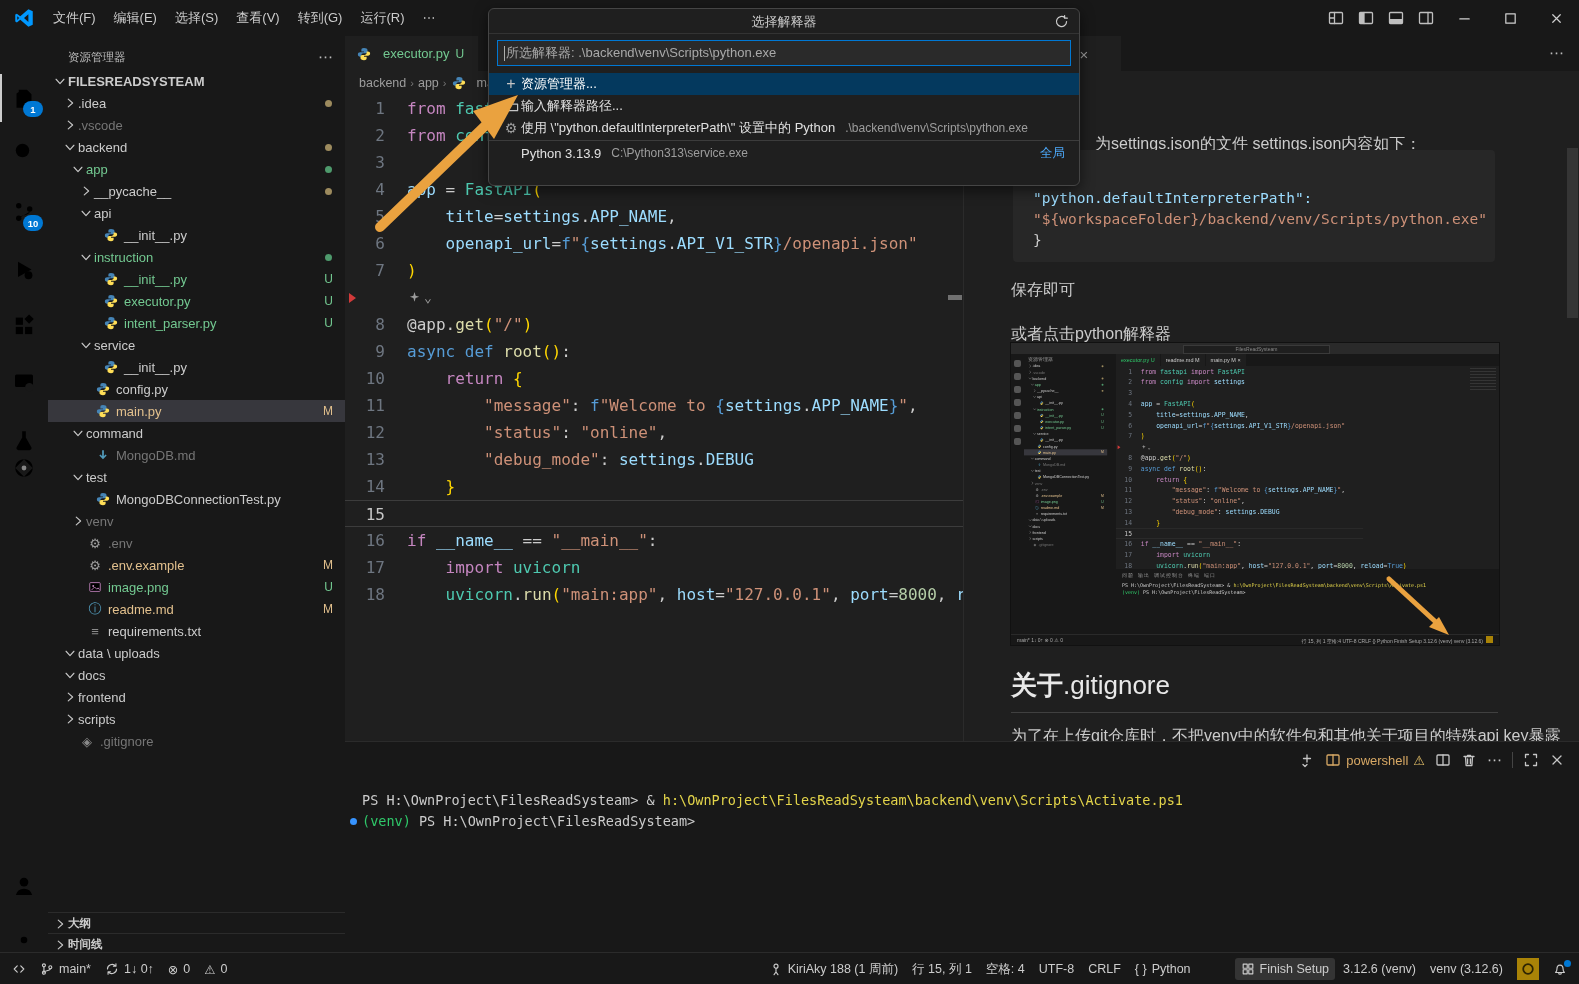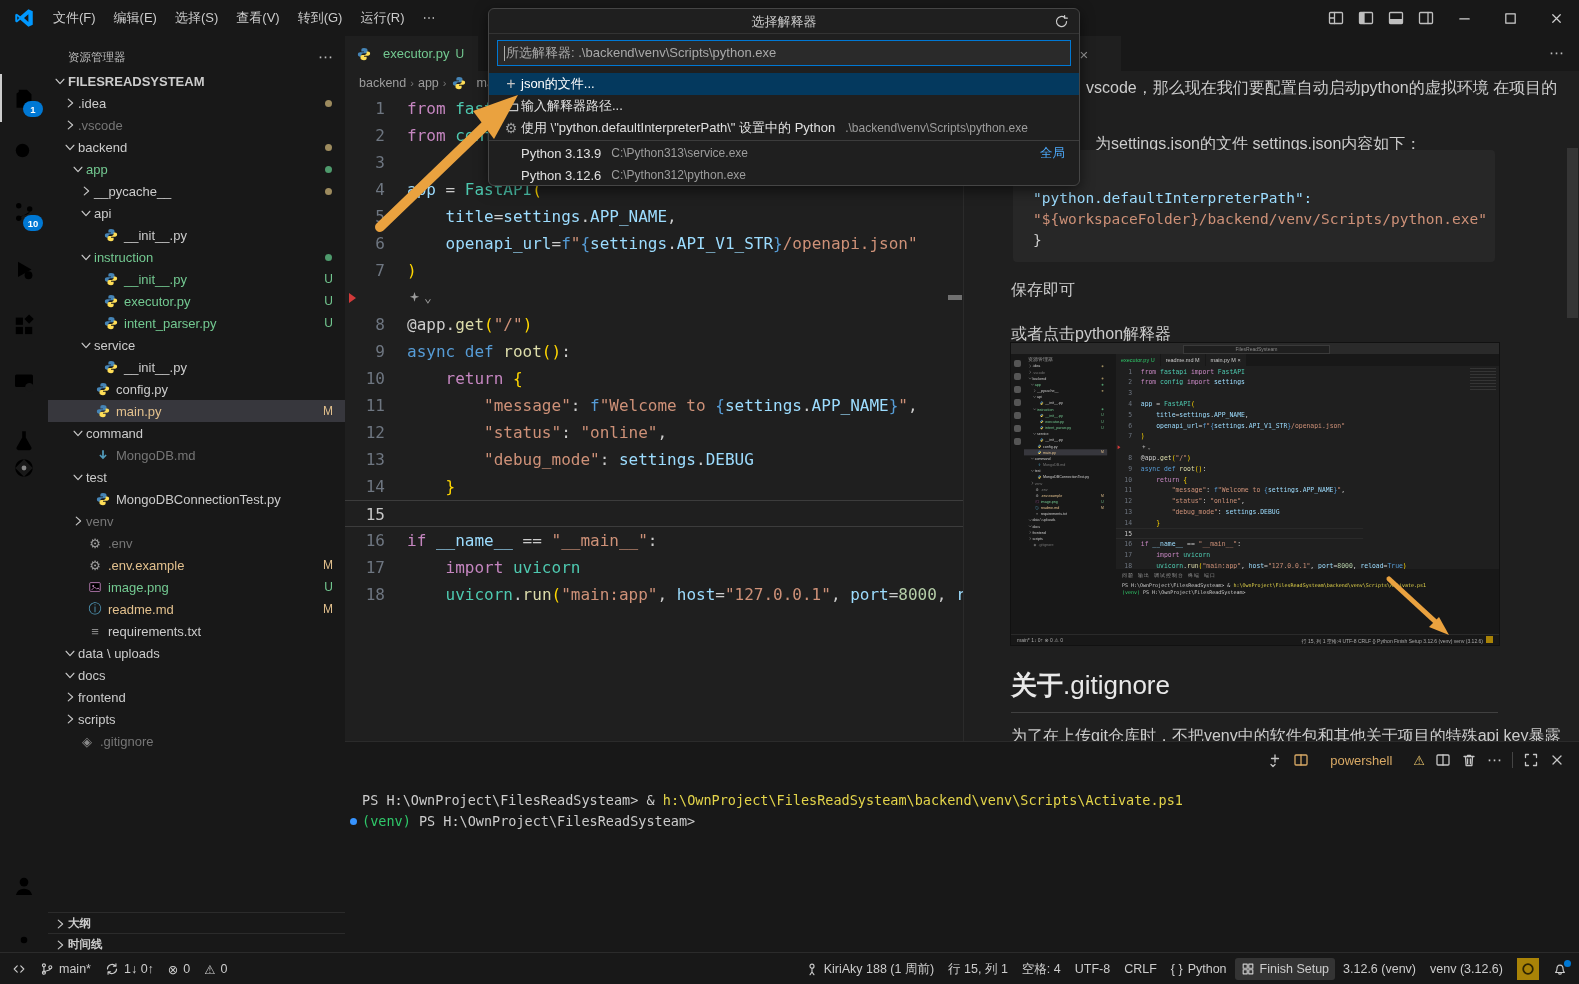--- a/index.html
+++ b/index.html
@@ -116,34 +116,34 @@
                   font-size:5px;color:#aaa;display:flex;justify-content:space-between;align-items:center;padding:0 6px;box-sizing:border-box;}
   #mini .m-gold{display:inline-block;width:7px;height:7px;background:#a98307;margin-left:3px;}
 
   
   #panel{left:345px;top:741px;width:1234px;height:211px;background:#181818;border-top:1px solid #2b2b2b;}
   #panel-tabs{position:absolute;left:20px;top:0;height:35px;display:flex;gap:8px;align-items:center;}
   .ptab{padding:0 10px;height:35px;line-height:35px;color:#9d9d9d;font-size:13px;box-sizing:border-box;}
   .ptab.active{color:#e7e7e7;border-bottom:1px solid #4daafc;}
   #panel-actions{position:absolute;right:14px;top:5px;height:26px;display:flex;align-items:center;gap:10px;color:#c5c5c5;}
   #panel-actions .ico svg{width:16px;height:16px;}
-  #term-tab-item{display:flex;align-items:center;gap:21px;color:#d8a965;font-size:13px;}
+  #term-tab-item{display:flex;align-items:center;gap:5px;color:#d8a965;font-size:13px;}
   #term-tab-item .warn{color:#e9c46a;font-size:13px;}
   .pa-div{width:1px;height:16px;background:#444;}
   #term-body{position:absolute;left:5px;top:48px;width:1200px;font-family:"DejaVu Sans Mono",monospace;font-size:13.5px;line-height:21px;}
   .tline{position:relative;padding-left:12px;white-space:pre;}
   .tdot-blue{position:absolute;left:0;top:7px;width:7px;height:7px;border-radius:50%;background:#3794ff;}
   .yel{color:#e3d44a}.grn{color:#2fc96a}
 
   
   #statusbar{left:0;top:952px;width:1579px;height:32px;background:#181818;border-top:1px solid #2b2b2b;
              display:flex;align-items:center;font-size:12.5px;color:#cccccc;}
   .sb-item{display:flex;align-items:center;gap:5px;padding:0 6px;height:22px;position:relative;}
   .sb-item .ico svg{width:14px;height:14px;}
-  .sb-item.hl{background:rgba(255,255,255,0.12);border-radius:3px;}
+  .sb-item.hl{background:rgba(255,255,255,0.12);border-radius:3px;margin-left:36px;}
   #sb-left{display:flex;align-items:center;margin-left:6px;gap:2px;}
   #sb-right{display:flex;align-items:center;margin-left:auto;margin-right:6px;gap:2px;}
   .gold-sq{width:22px;height:22px;background:#a98307;display:flex;align-items:center;justify-content:center;color:#2e2503;}
   .bell-dot{position:absolute;right:2px;top:2px;width:7px;height:7px;border-radius:50%;background:#0078d4;}
 
   
   #quickpick{left:488px;top:8px;width:592px;height:178px;background:#1f1f1f;border:1px solid #454545;border-radius:6px;
              box-shadow:0 4px 14px rgba(0,0,0,.55);z-index:50;box-sizing:border-box;}
   #qp-title{position:absolute;left:0;top:0;width:100%;height:25px;line-height:25px;text-align:center;color:#ccc;font-size:13px;
             border-bottom:1px solid #333;box-sizing:border-box;}
@@ -654,21 +654,20 @@
     <div id="ruler-gray" class="abs"></div>
   </div>
 
   <div id="group2" class="abs">
     <div id="g2-tabs">
       <div id="g2-tab">
         <span id="g2-tab-close">×</span>
       </div>
       <span id="g2-more">⋯</span>
     </div>
-    <div class="pv-par" style="left:122px;top:38px">vscode，那么现在我们要配置自动启动python的虚拟环境 在项目的</div>
     <div class="pv-par" style="left:131px;top:94px">为settings.json的文件 settings.json内容如下：</div>
     <div id="pv-codeblock">
         <div id="pv-code-lines">
           <div class="pv-code-line var" style="top: 40px;">"python.defaultInterpreterPath":</div>
           <div class="pv-code-line str" style="top: 61px;">"${workspaceFolder}/backend/venv/Scripts/python.exe"</div>
           <div class="pv-code-line pl" style="top: 82px;">}</div>
         </div>
       </div>
     <div class="pv-par" style="left:47px;top:240px">保存即可</div>
     <div class="pv-par" style="left:47px;top:284px">或者点击python解释器</div>
@@ -1157,21 +1156,21 @@
       </span>
     <div id="qp-input">
       <span class="caret"></span>
       <span>所选解释器: .\backend\venv\Scripts\python.exe</span>
     </div>
     <div id="qp-list">
         <div class="qp-row sel">
           <span class="qico ico">
             <span style="font-size:16px;line-height:1">+</span>
           </span>
-          <span>json的文件...</span>
+          <span>资源管理器...</span>
         </div>
         <div class="qp-row">
           <span class="qico ico">
             <svg viewBox="0 0 16 16">
               <path d="M1.5 3.5h4.2l1.5 2h7.3v7h-13z"></path>
             </svg>
           </span>
           <span>输入解释器路径...</span>
         </div>
         <div class="qp-row">
@@ -1181,25 +1180,20 @@
           <span>使用 \"python.defaultInterpreterPath\" 设置中的 Python</span>
           <span class="qdetail">.\backend\venv\Scripts\python.exe</span>
         </div>
         <div class="qp-sep"></div>
         <div class="qp-row">
           <span class="qico ico"></span>
           <span>Python 3.13.9</span>
           <span class="qdetail">C:\Python313\service.exe</span>
           <span class="qbadge">全局</span>
         </div>
-        <div class="qp-row">
-          <span class="qico ico"></span>
-          <span>Python 3.12.6</span>
-          <span class="qdetail">C:\Python312\python.exe</span>
-        </div>
       </div>
   </div>
 
   <svg id="big-arrow" class="abs" viewBox="0 0 185 165">
     <path d="M25 152 132 49" stroke="#eaa23f" stroke-width="10" stroke-linecap="round"></path>
     <polygon points="163,20 118,36 139,64" fill="#eaa23f"></polygon>
   </svg>
 
 </div>
 

